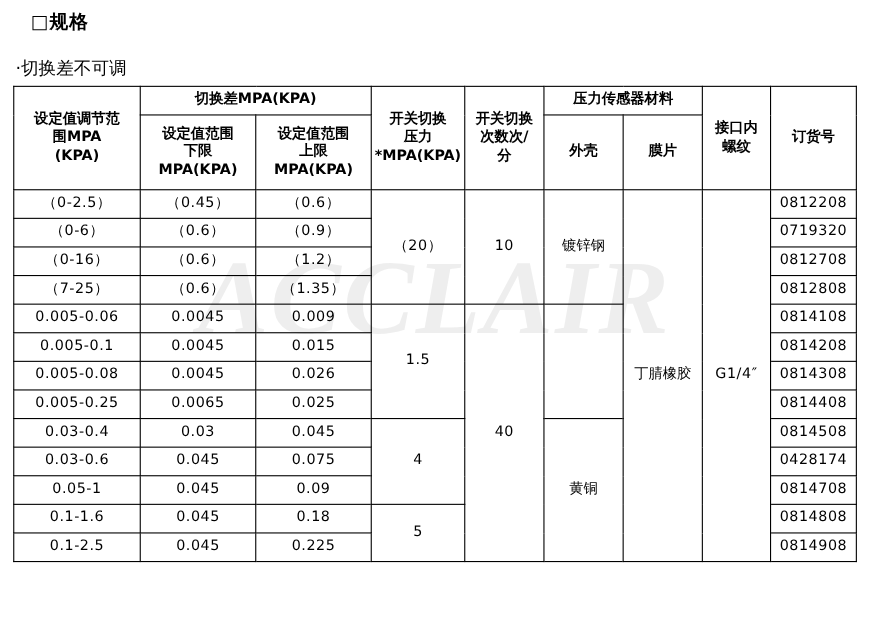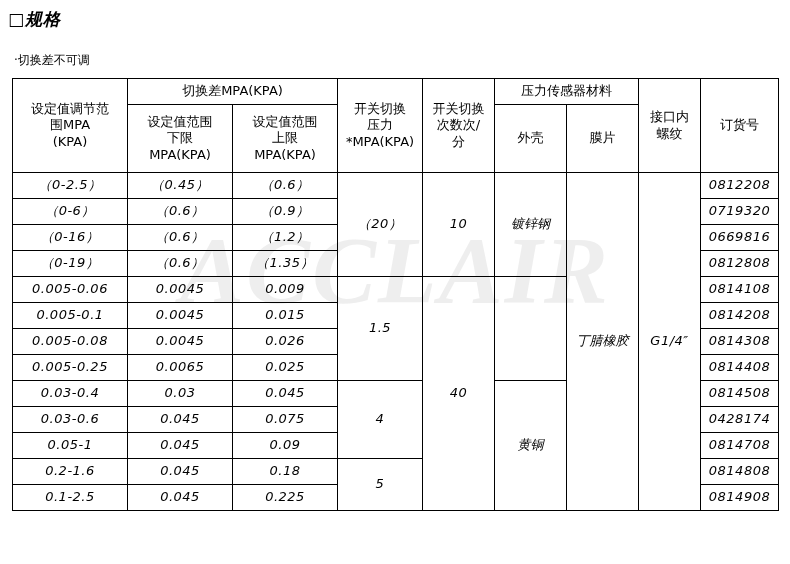--- a/index.html
+++ b/index.html
@@ -32,33 +32,32 @@
     font-weight: bold;
     color: rgba(120,120,120,0.13);
     letter-spacing: 2px;
     pointer-events: none;
     z-index: 5;
     transform: translateY(-50%);
     white-space: nowrap;
   }
   .heading {
     position: absolute;
-    left: 8px;
+    left: 28px;
     top: 8px;
     font-size: 17px;
     font-weight: bold;
     font-family: "DejaVu Sans", sans-serif;
     letter-spacing: 1px;
-    font-style: italic;
   }
   .subnote {
     position: absolute;
     left: 14px;
     top: 52px;
-    font-size: 12px;
+    font-size: 16px;
     font-family: "DejaVu Sans", sans-serif;
   }
   .table-wrap {
     position: absolute;
     left: 12px;
     top: 78px;
     width: 766px;
     z-index: 10;
   }
   table.spec {
@@ -70,40 +69,39 @@
     border: 1px solid #000000;
     text-align: center;
     vertical-align: middle;
     font-family: "DejaVu Sans", sans-serif;
     font-size: 13px;
     padding: 1px 2px;
     line-height: 1.28;
     background: transparent;
   }
   table.spec th {
-    font-weight: normal;
+    font-weight: bold;
   }
   .hdr-top {
     height: 26px;
   }
   .hdr-sub {
     height: 68px;
   }
   .num {
     font-family: "Liberation Serif", serif;
     font-size: 14px;
     letter-spacing: 0.5px;
   }
   .cjk {
     font-family: "DejaVu Sans", sans-serif;
     font-size: 13px;
   }
   .cell-row {
     height: 26px;
-    font-style: italic;
   }
   .col1 { width: 115px; }
   .col2 { width: 105px; }
   .col3 { width: 105px; }
   .col4 { width: 85px; }
   .col5 { width: 72px; }
   .col6 { width: 72px; }
   .col7 { width: 72px; }
   .col8 { width: 62px; }
   .col9 { width: 78px; }
@@ -190,25 +188,25 @@
           <td class="num">（0-6）</td>
           <td class="num">（0.6）</td>
           <td class="num">（0.9）</td>
           <td class="num">0719320</td>
         </tr>
 
         <tr class="cell-row">
           <td class="num">（0-16）</td>
           <td class="num">（0.6）</td>
           <td class="num">（1.2）</td>
-          <td class="num">0669816</td>
-        </tr>
-
-        <tr class="cell-row">
-          <td class="num">（0-19）</td>
+          <td class="num">0812708</td>
+        </tr>
+
+        <tr class="cell-row">
+          <td class="num">（7-25）</td>
           <td class="num">（0.6）</td>
           <td class="num">（1.35）</td>
           <td class="num">0812808</td>
         </tr>
 
         <tr class="cell-row">
           <td class="num">0.005-0.06</td>
           <td class="num">0.0045</td>
           <td class="num">0.009</td>
           <td class="num" rowspan="4">1.5</td>
@@ -255,21 +253,21 @@
         </tr>
 
         <tr class="cell-row">
           <td class="num">0.05-1</td>
           <td class="num">0.045</td>
           <td class="num">0.09</td>
           <td class="num">0814708</td>
         </tr>
 
         <tr class="cell-row">
-          <td class="num">0.2-1.6</td>
+          <td class="num">0.1-1.6</td>
           <td class="num">0.045</td>
           <td class="num">0.18</td>
           <td class="num" rowspan="2">5</td>
           <td class="num">0814808</td>
         </tr>
 
         <tr class="cell-row">
           <td class="num">0.1-2.5</td>
           <td class="num">0.045</td>
           <td class="num">0.225</td>

